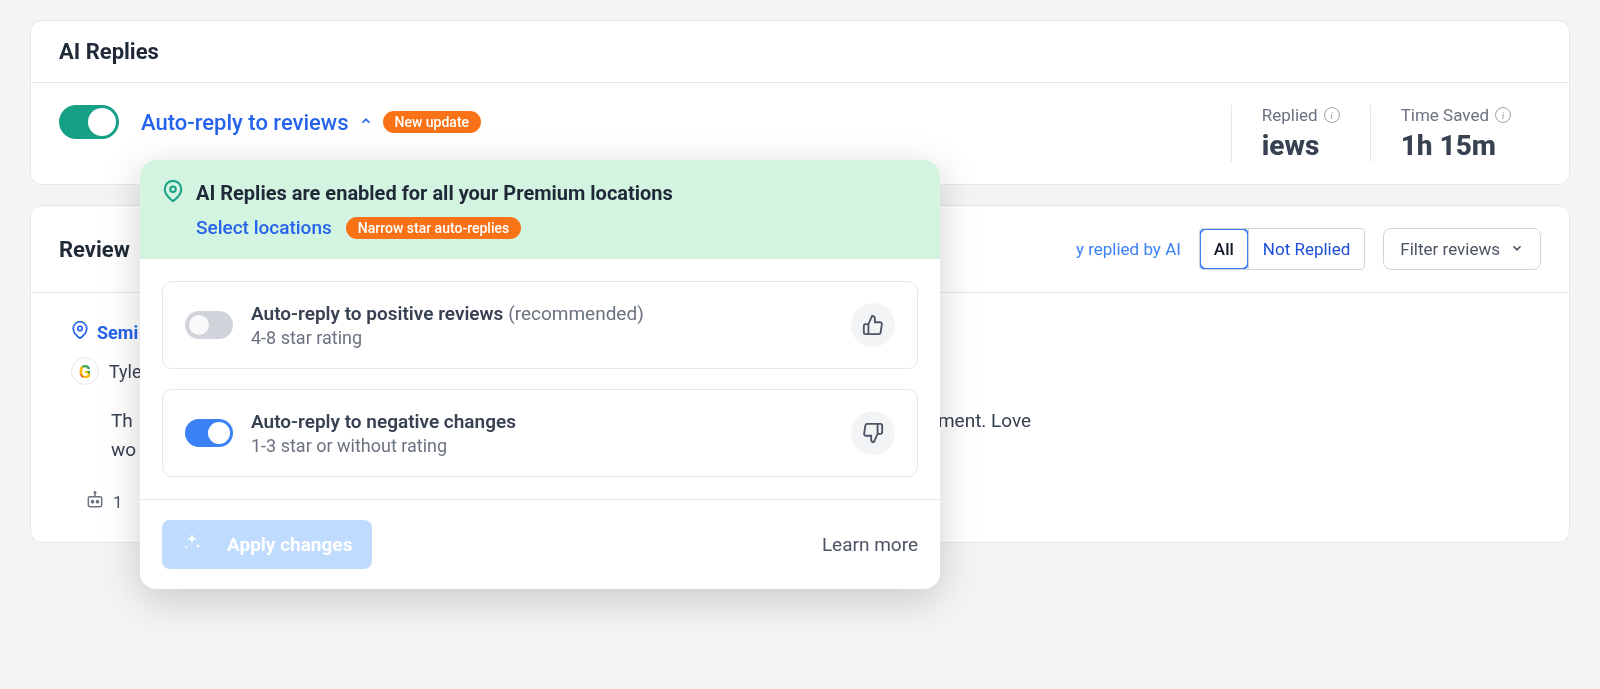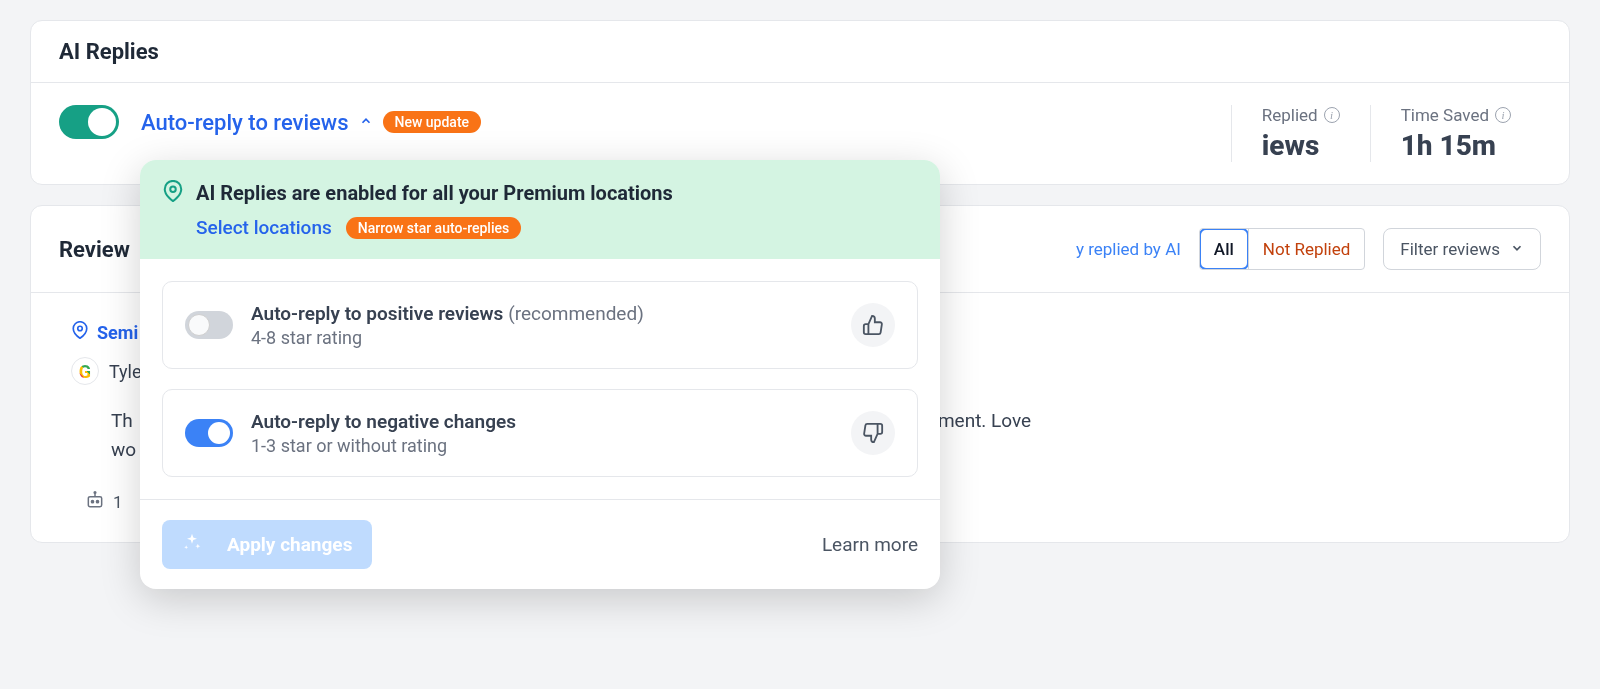--- a/index.html
+++ b/index.html
@@ -207,21 +207,21 @@
   .seg {
     display: flex;
     border: 1px solid #d1d5db;
     border-radius: 4px;
     overflow: hidden;
   }
   .seg-item {
     padding: 10px 14px;
     font-size: 17px;
     cursor: pointer;
-    color: #c2410c;
+    color: #1d4ed8;
   }
   .seg-item.active {
     outline: 2px solid #3b82f6;
     outline-offset: -1px;
     border-radius: 6px;
     color: #111827;
     font-weight: 500;
   }
   .seg-item + .seg-item { border-left: 1px solid #d1d5db; }
   .filter-btn {

